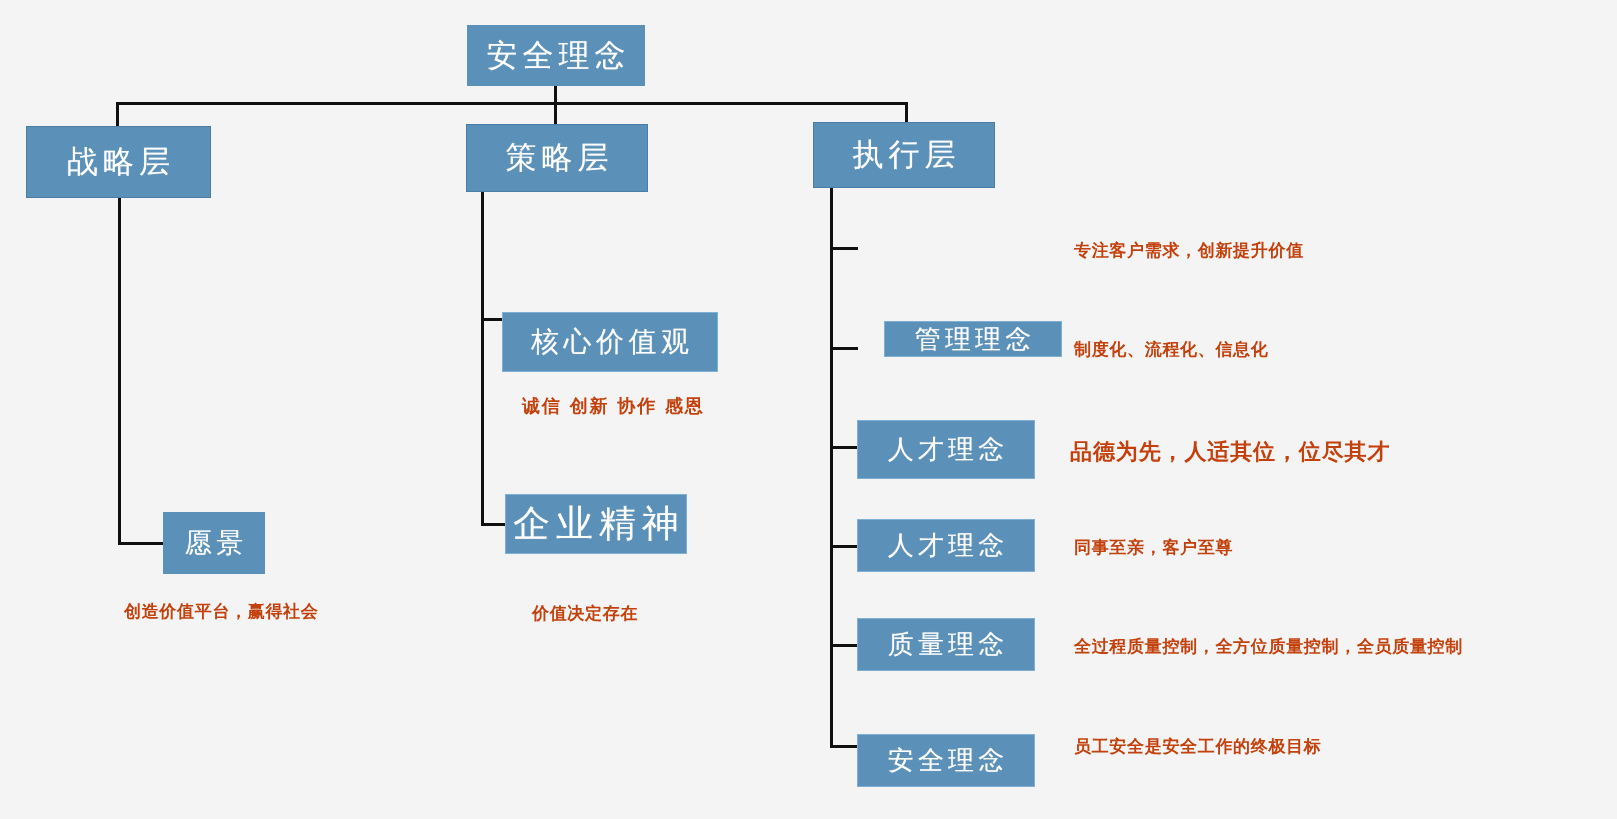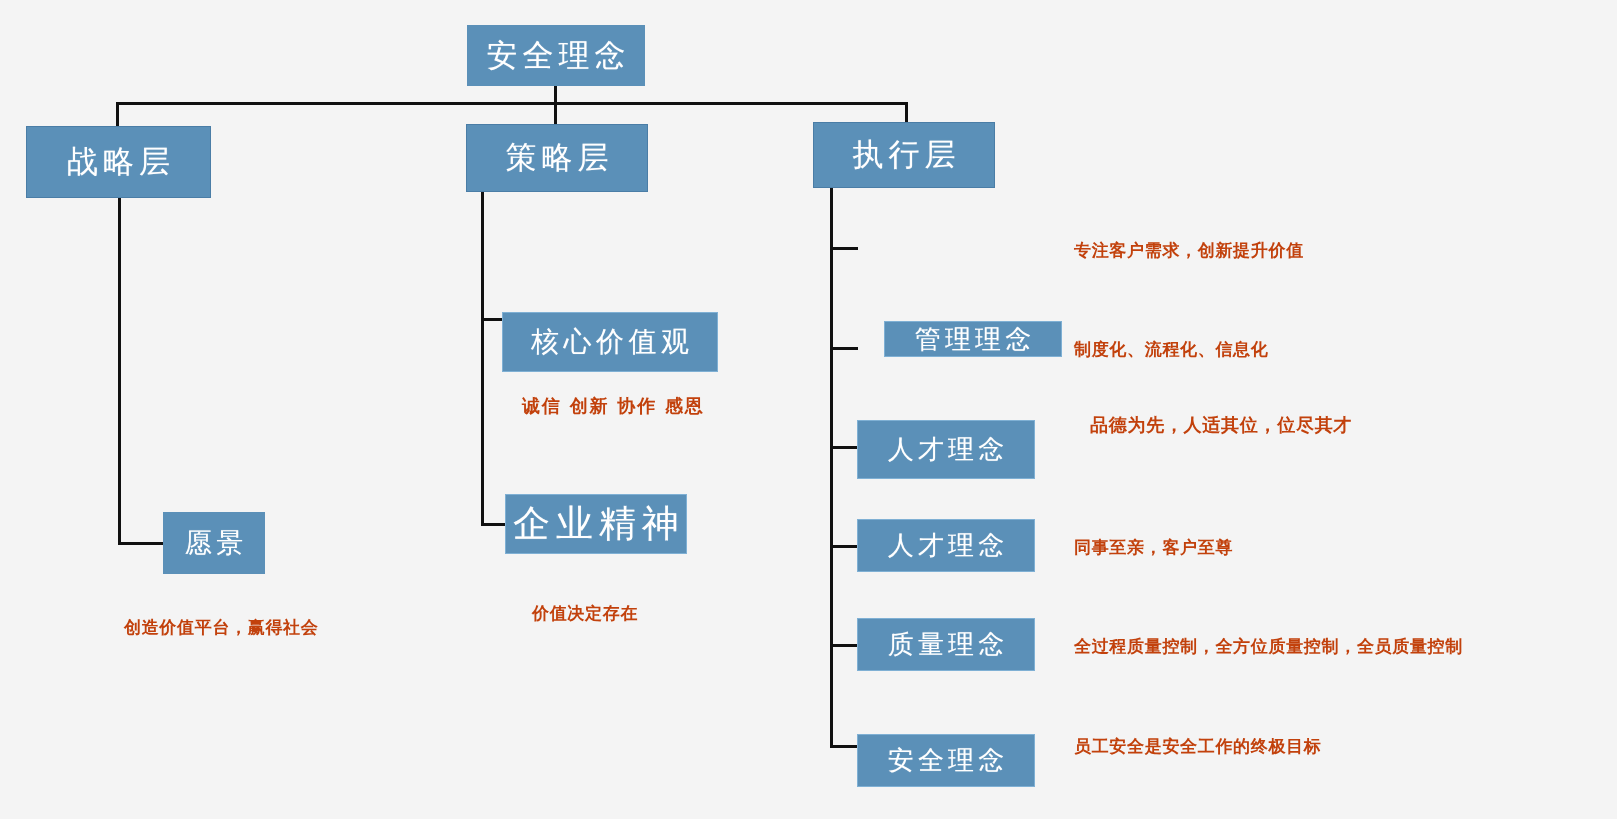--- a/index.html
+++ b/index.html
@@ -90,35 +90,35 @@
 
   <div class="node" style="left:467px; top:25px; width:178px; height:61px; font-size:31px;">安全理念</div>
 
   <div class="node outlined" style="left:26px; top:126px; width:185px; height:72px; font-size:31px;">战略层</div>
 
   <div class="node outlined" style="left:466px; top:124px; width:182px; height:68px; font-size:31px;">策略层</div>
 
   <div class="node outlined" style="left:813px; top:122px; width:182px; height:66px; font-size:31px;">执行层</div>
 
   <div class="node" style="left:163px; top:512px; width:102px; height:62px; font-size:27px;">愿景</div>
-  <div class="caption" style="left:124px; top:616px; font-size:17px;">创造价值平台，赢得社会</div>
+  <div class="caption" style="left:124px; top:600px; font-size:17px;">创造价值平台，赢得社会</div>
 
   <div class="node outlined-light" style="left:502px; top:289px; width:216px; height:60px; font-size:28px;margin-top:23px;">核心价值观</div>
   <div class="caption" style="left:522px; top:394px; font-size:18px; letter-spacing:0.10em;">诚信 创新 协作 感恩</div>
 
   <div class="node outlined-light" style="left:505px; top:494px; width:182px; height:60px; font-size:37px;">企业精神</div>
   <div class="caption" style="left:532px; top:602px; font-size:17px;">价值决定存在</div>
 
   <div class="caption" style="left:1074px; top:239px; font-size:17px;">专注客户需求，创新提升价值</div>
 
   <div class="node outlined-light" style="left:857px; top:321px; width:178px; height:36px; font-size:26px;margin-left:27px;">管理理念</div>
   <div class="caption" style="left:1074px; top:338px; font-size:17px;">制度化、流程化、信息化</div>
 
   <div class="node outlined-light" style="left:857px; top:420px; width:178px; height:59px; font-size:26px;">人才理念</div>
-  <div class="caption" style="left:1070px; top:413px; font-size:18px;margin-left:20px;">品德为先，人适其位，位尽其才</div>
+  <div class="caption" style="left:1070px; top:437px; font-size:22px;">品德为先，人适其位，位尽其才</div>
 
   <div class="node outlined-light" style="left:857px; top:519px; width:178px; height:53px; font-size:26px;">人才理念</div>
   <div class="caption" style="left:1074px; top:536px; font-size:17px;">同事至亲，客户至尊</div>
 
   <div class="node outlined-light" style="left:857px; top:618px; width:178px; height:53px; font-size:26px;">质量理念</div>
   <div class="caption" style="left:1074px; top:635px; font-size:17px;">全过程质量控制，全方位质量控制，全员质量控制</div>
 
   <div class="node outlined-light" style="left:857px; top:718px; width:178px; height:53px; font-size:26px;margin-top:16px;">安全理念</div>
   <div class="caption" style="left:1074px; top:735px; font-size:17px;">员工安全是安全工作的终极目标</div>
 

